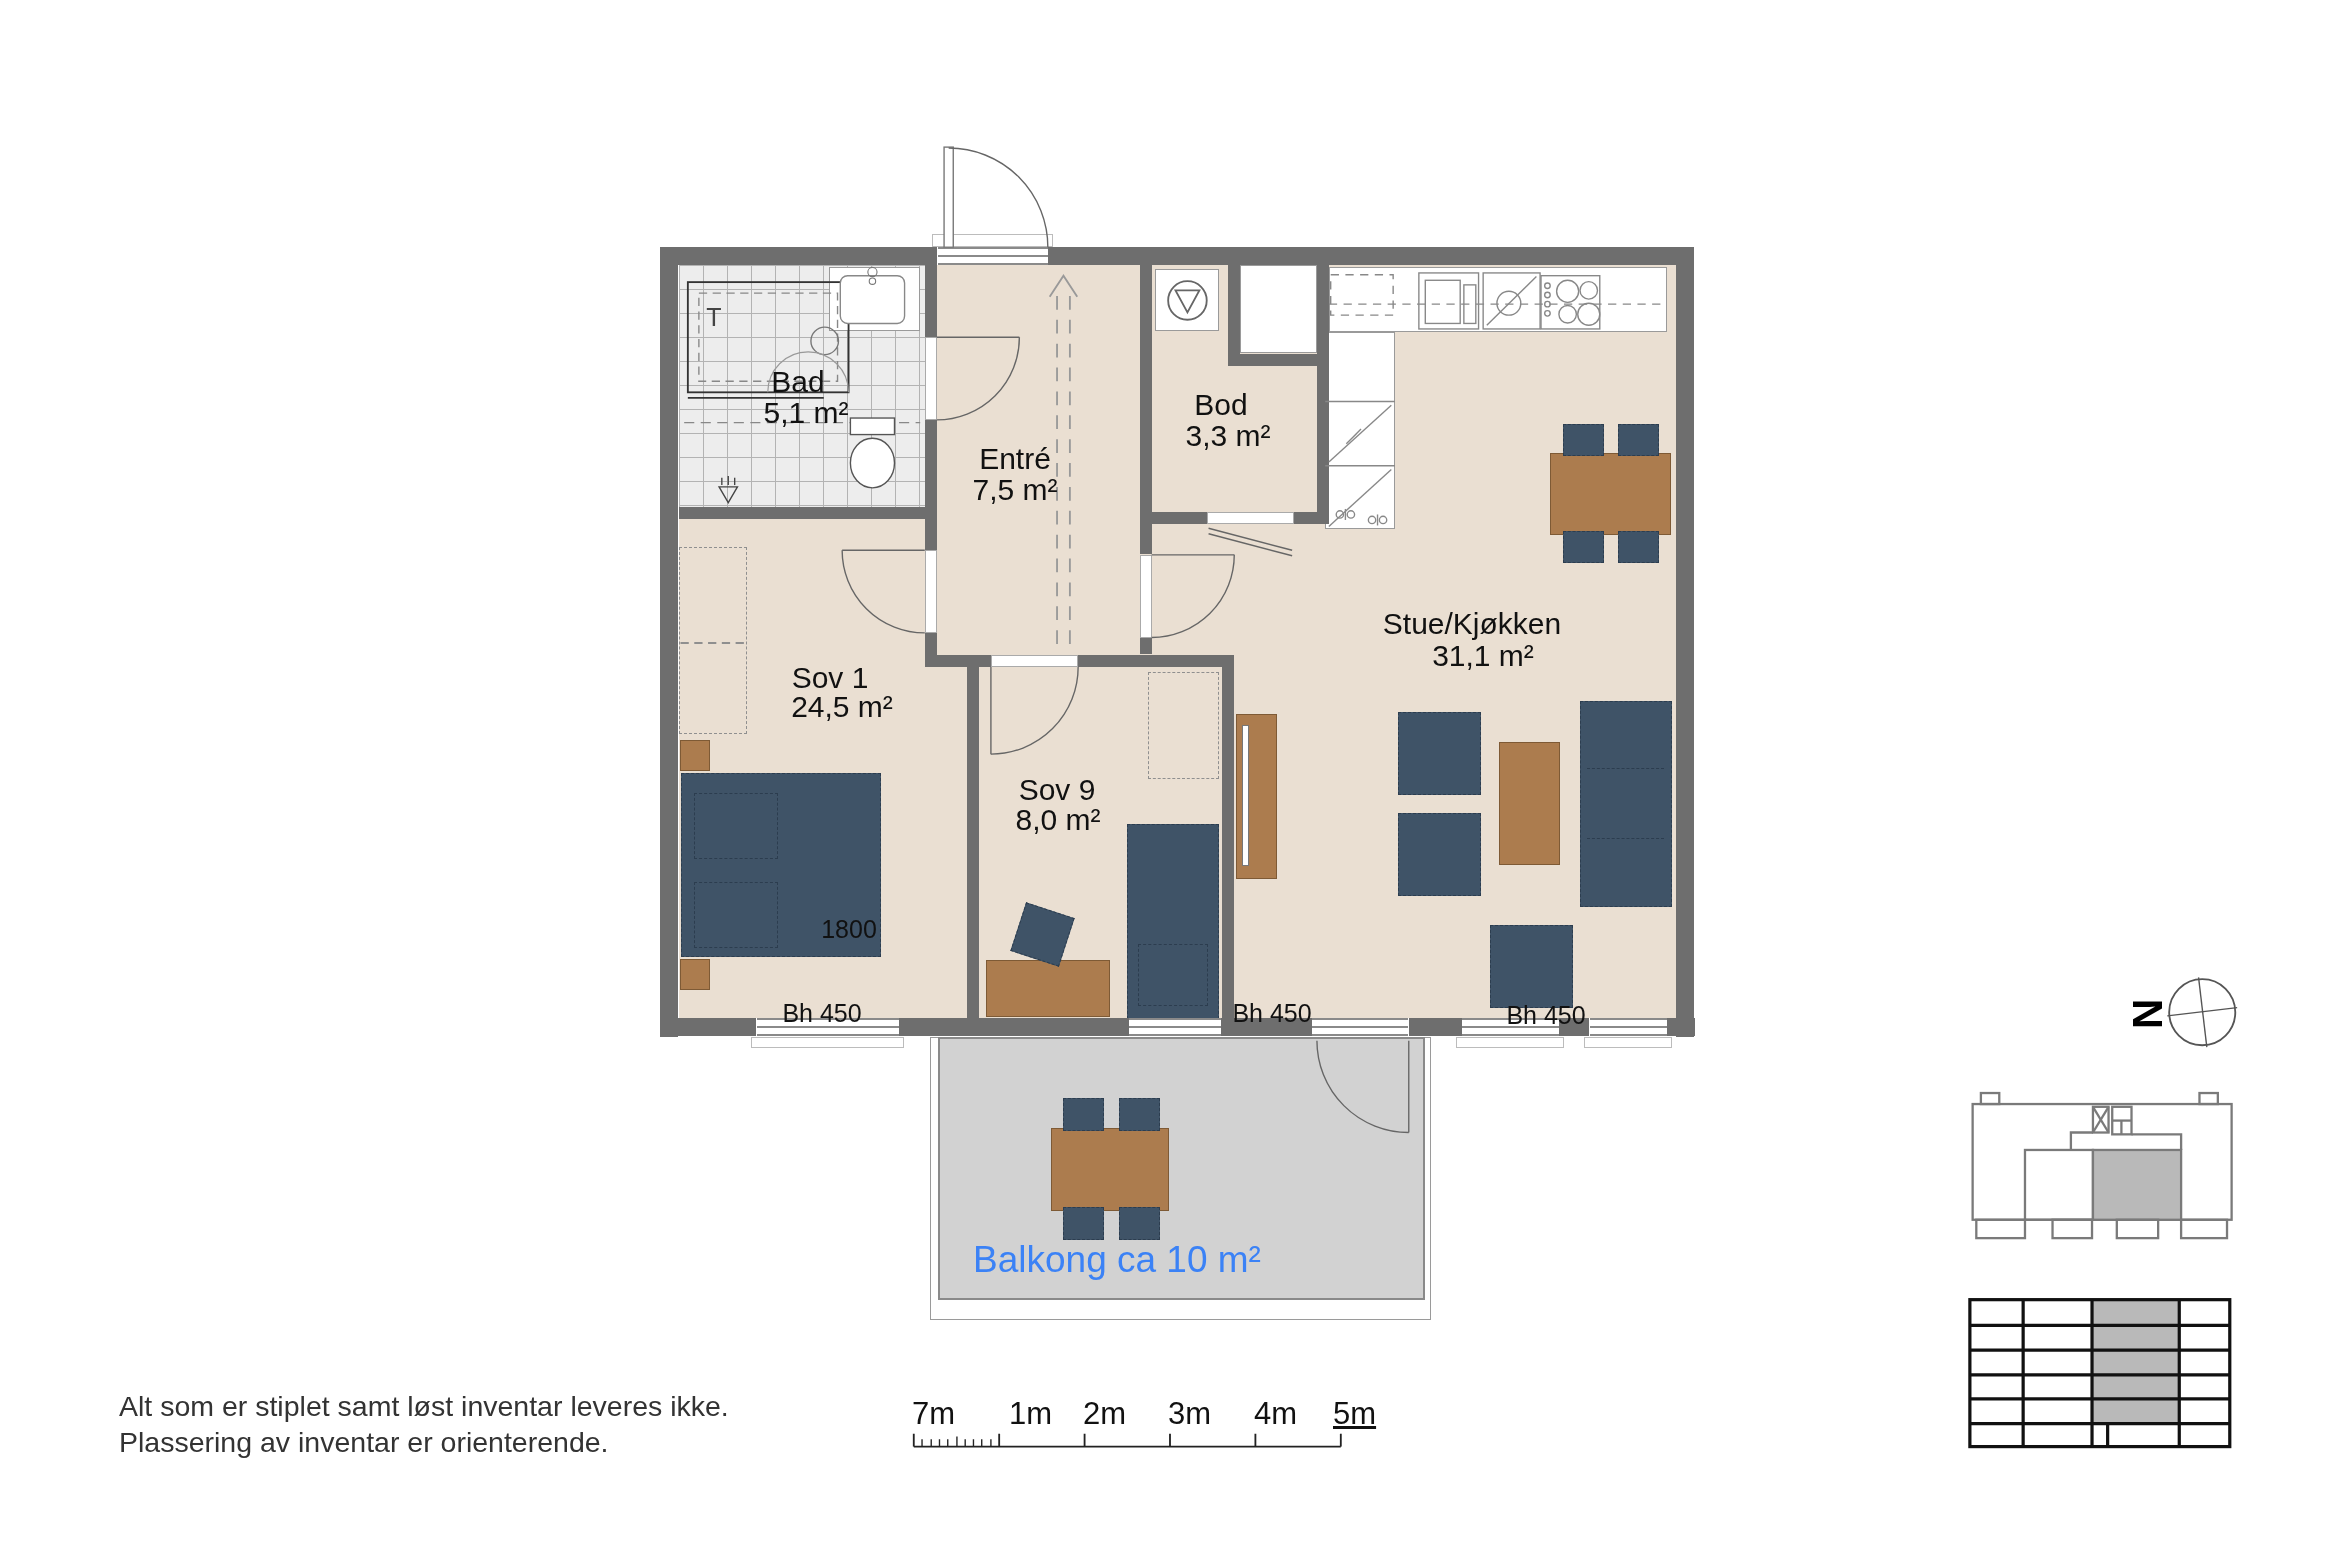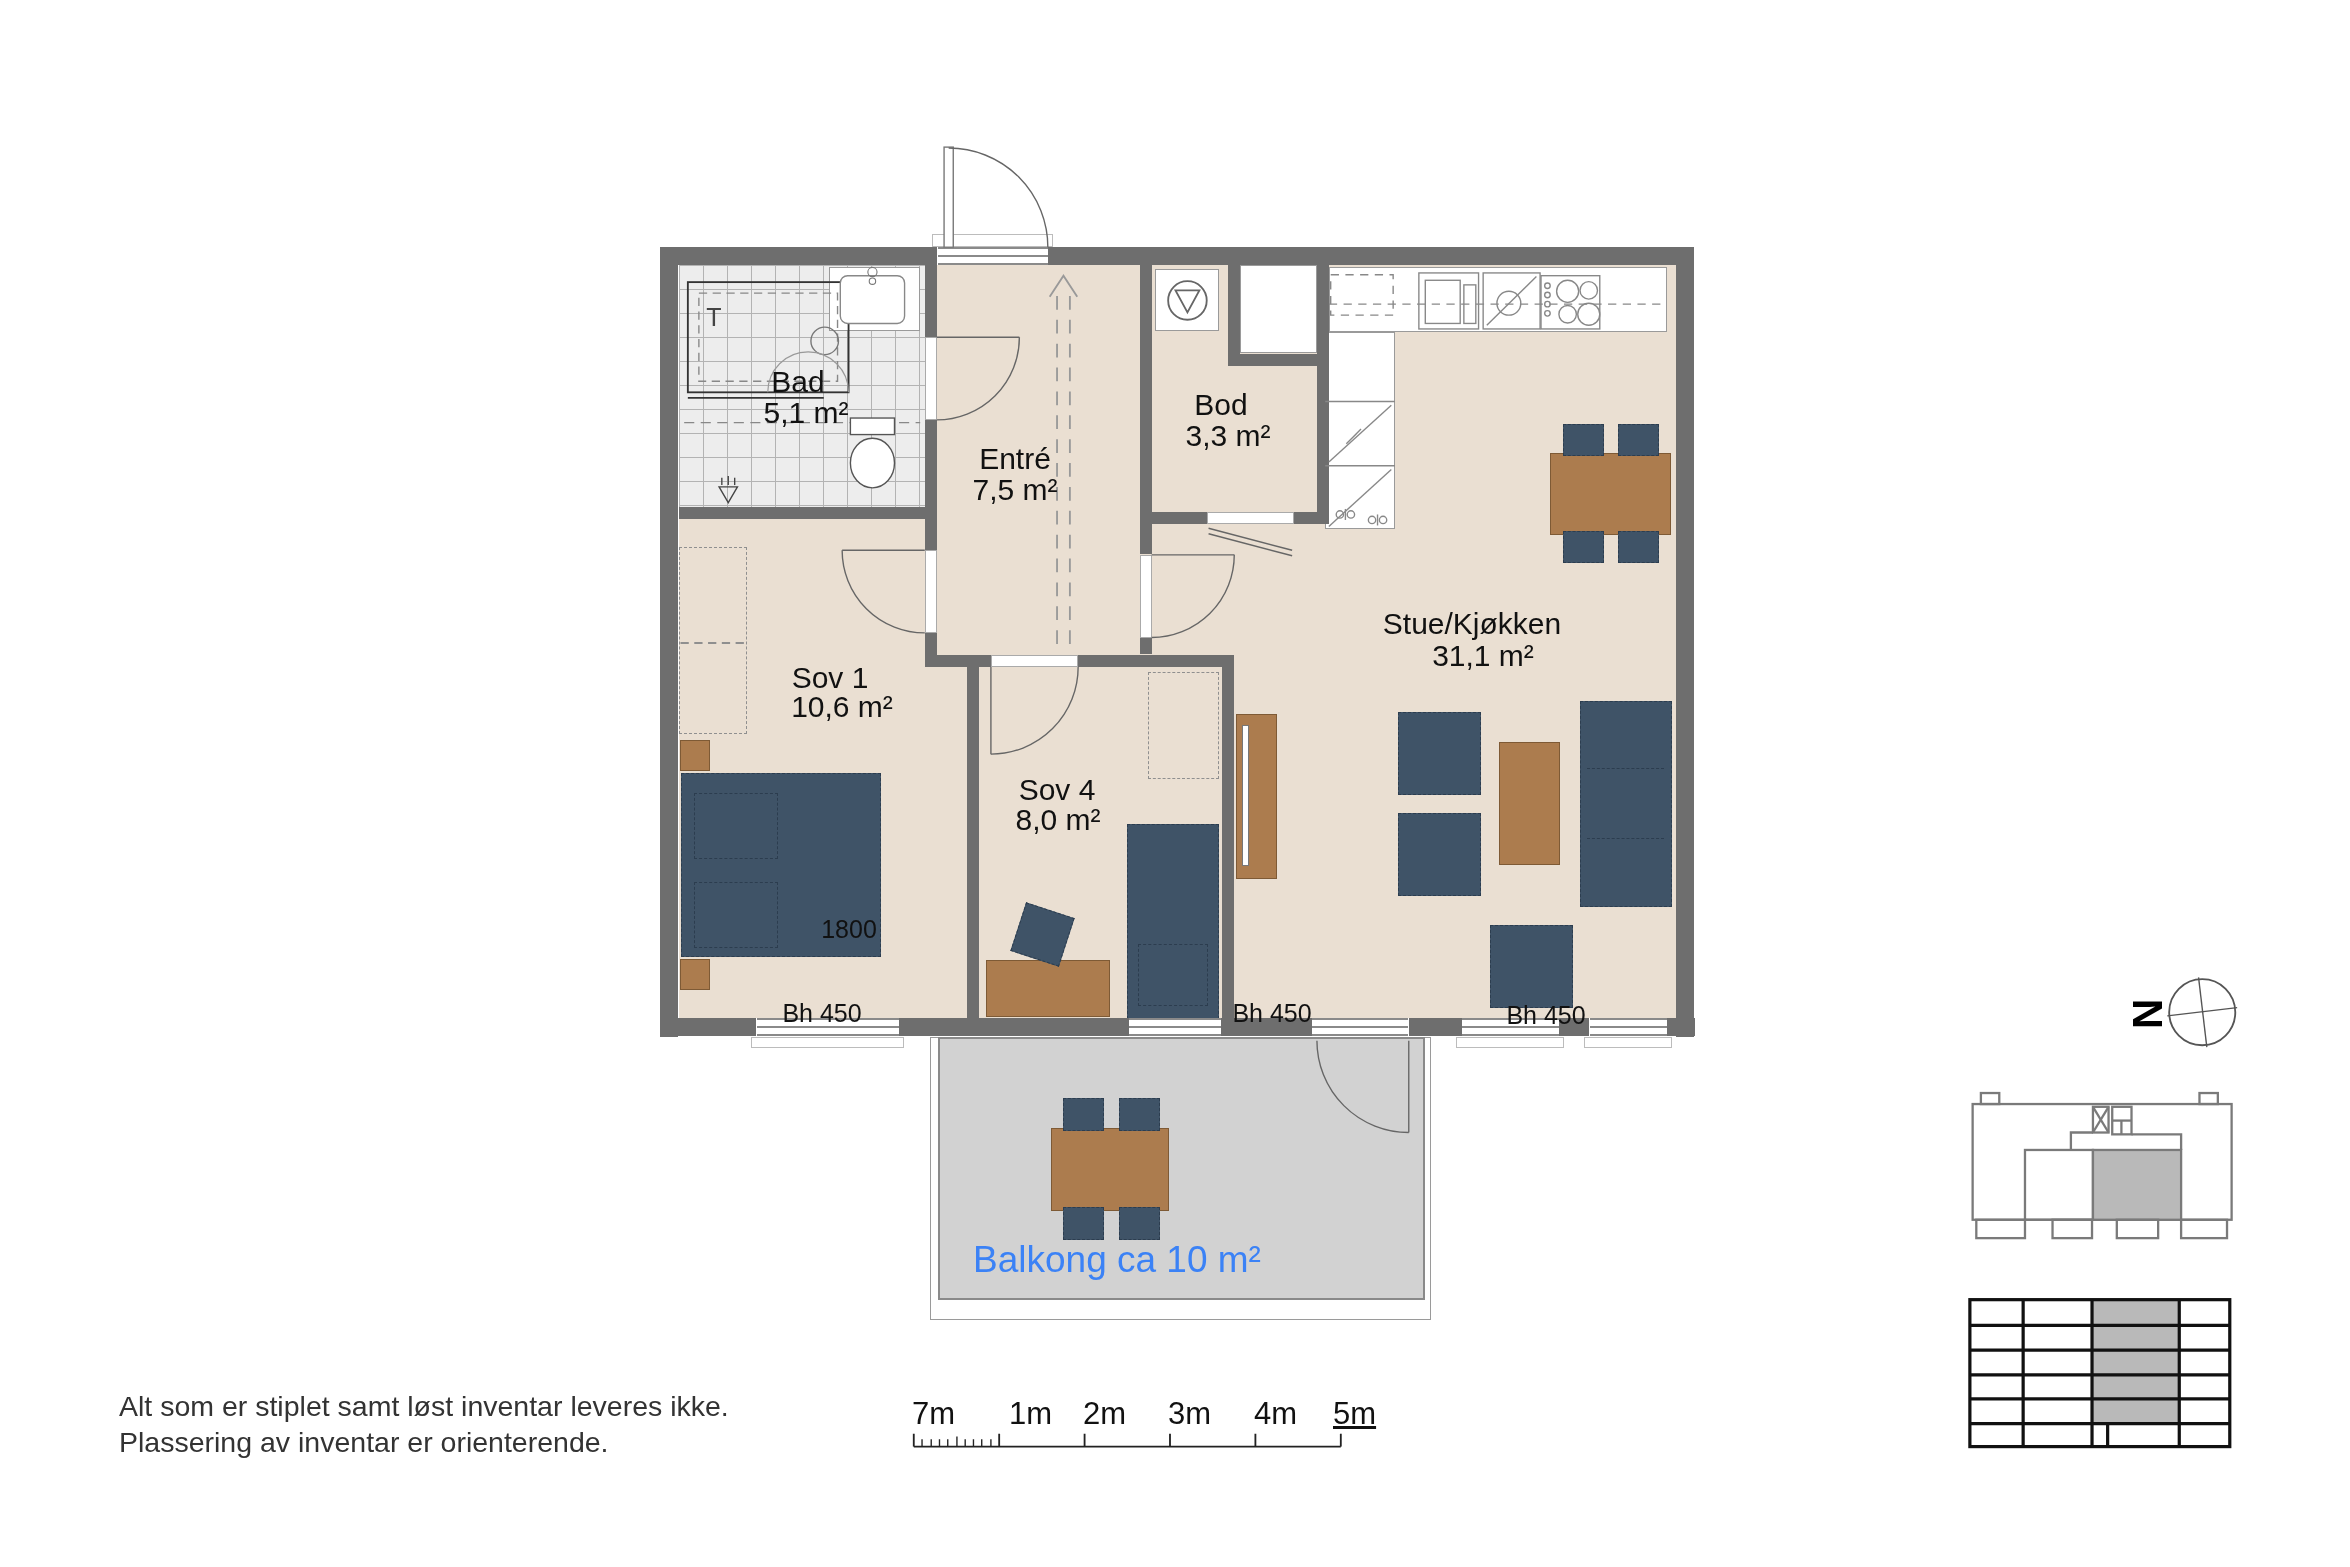--- a/index.html
+++ b/index.html
@@ -268,22 +268,22 @@
     </g>
   </svg>
 
   <div class="lbl" style="left:798px;top:366px;">Bad</div>
   <div class="lbl" style="left:806px;top:397px;">5,1 m²</div>
   <div class="lbl" style="left:1015px;top:443px;">Entré</div>
   <div class="lbl" style="left:1015px;top:474px;">7,5 m²</div>
   <div class="lbl" style="left:1221px;top:389px;">Bod</div>
   <div class="lbl" style="left:1228px;top:420px;">3,3 m²</div>
   <div class="lbl" style="left:830px;top:662px;">Sov 1</div>
-  <div class="lbl" style="left:842px;top:691px;">10,6 m²</div>
-  <div class="lbl" style="left:1057px;top:774px;">Sov 4</div>
+  <div class="lbl" style="left:842px;top:691px;">24,5 m²</div>
+  <div class="lbl" style="left:1057px;top:774px;">Sov 9</div>
   <div class="lbl" style="left:1058px;top:804px;">8,0 m²</div>
   <div class="lbl" style="left:1472px;top:608px;">Stue/Kjøkken</div>
   <div class="lbl" style="left:1483px;top:640px;text-align:center;">31,1 m²</div>
   <div class="lbl-left" style="left:973px;top:1239px;">Balkong ca 10 m²</div>
 
   <div class="lbl sm" style="left:849px;top:916px;">1800</div>
   <div class="lbl sm" style="left:822px;top:1000px;">Bh 450</div>
   <div class="lbl sm" style="left:1272px;top:1000px;">Bh 450</div>
   <div class="lbl sm" style="left:1546px;top:1002px;">Bh 450</div>
   <div class="lbl sm" style="left:714px;top:304px;color:#444;">T</div>

